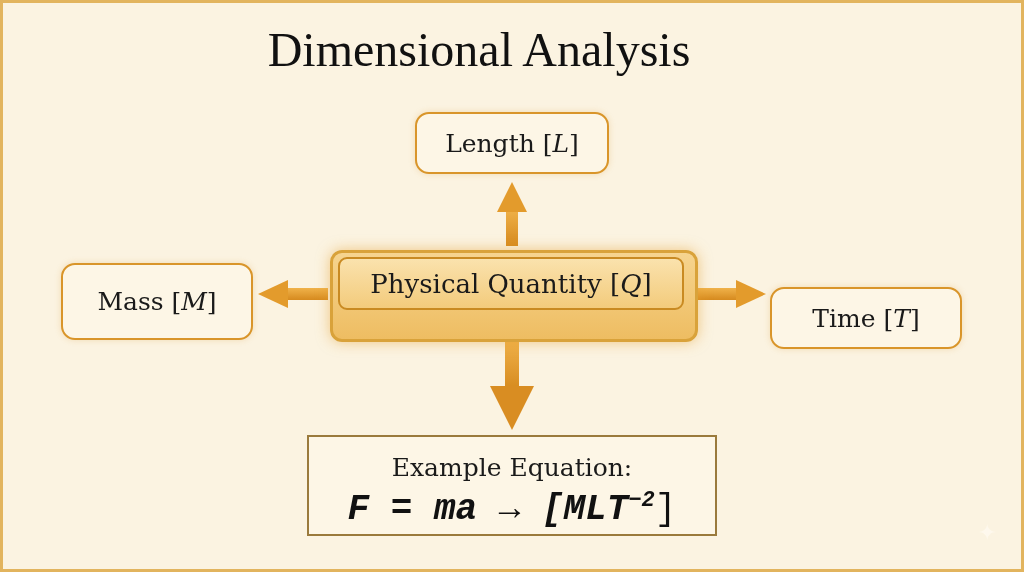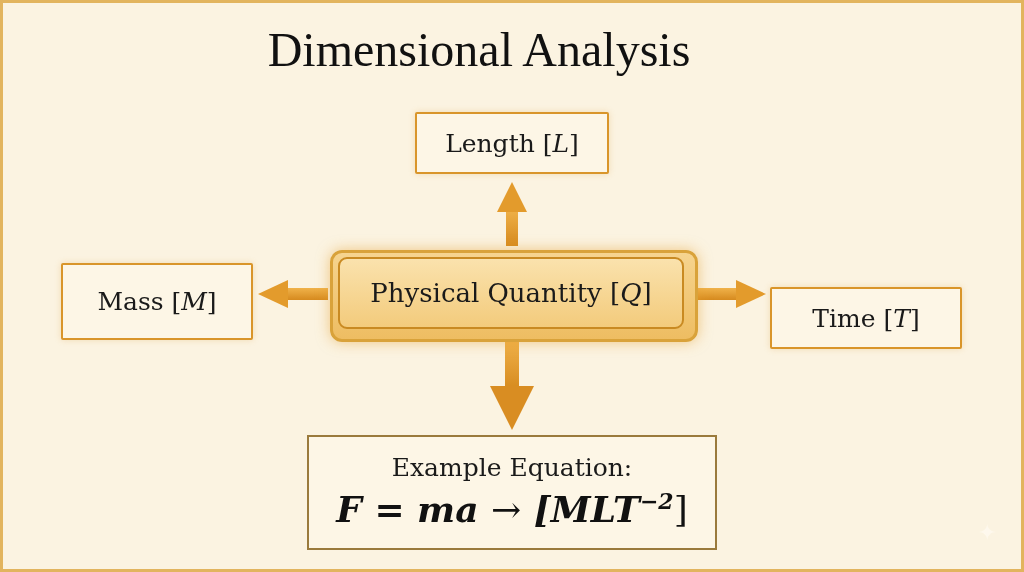--- a/index.html
+++ b/index.html
@@ -1,25 +1,25 @@
 <!DOCTYPE html>
 <html><head>
 <meta charset="utf-8">
 <style>
   html,body{margin:0;padding:0;}
   body{width:1024px;height:572px;overflow:hidden;background:#e9c98a;font-family:"DejaVu Serif","Liberation Serif",serif;}
   .frame{position:absolute;left:0;top:0;width:1024px;height:572px;box-sizing:border-box;border:3px solid #e2b45e;background:#fbf3e1;}
   .title{position:absolute;left:0;top:22px;width:958px;text-align:center;font-family:"Liberation Serif",serif;font-size:48px;color:#111;}
-  .node{position:absolute;box-sizing:border-box;border:2.5px solid #d9952a;border-radius:2px;background:#fdf6e6;display:flex;align-items:center;justify-content:center;font-family:"DejaVu Serif",serif;font-size:25px;color:#1a1a1a;box-shadow:0 0 6px rgba(217,149,42,0.25);}
+  .node{position:absolute;box-sizing:border-box;border:2.5px solid #d9952a;border-radius:14px;background:#fdf6e6;display:flex;align-items:center;justify-content:center;font-family:"DejaVu Serif",serif;font-size:25px;color:#1a1a1a;box-shadow:0 0 6px rgba(217,149,42,0.25);}
   .node i{font-style:italic;}
   .center{position:absolute;left:330px;top:250px;width:362px;height:86px;border-radius:12px;border:3px solid #d9a23a;background:linear-gradient(#f6d48f,#eebd62);box-shadow:0 0 14px rgba(230,160,50,0.55);}
-  .center-inner{position:absolute;left:338px;top:257px;width:346px;height:72px;box-sizing:border-box;border:2px solid #c98a22;border-radius:9px;background:linear-gradient(#fae2ad,#f3cb7c);display:flex;align-items:center;justify-content:center;font-size:26px;color:#1a1a1a;}
-  .eq{position:absolute;left:307px;top:435px;width:410px;height:115px;box-sizing:border-box;border:2.5px solid #9a7a3c;background:#fdf6e6;text-align:center;}
+  .center-inner{position:absolute;left:338px;top:257px;width:346px;height:53px;box-sizing:border-box;border:2px solid #c98a22;border-radius:9px;background:linear-gradient(#fae2ad,#f3cb7c);display:flex;align-items:center;justify-content:center;font-size:26px;color:#1a1a1a;}
+  .eq{position:absolute;left:307px;top:435px;width:410px;height:101px;box-sizing:border-box;border:2.5px solid #9a7a3c;background:#fdf6e6;text-align:center;}
   .eq-label{font-size:25px;color:#1a1a1a;margin-top:16px;}
-  .eq-formula{font-size:36px;font-weight:bold;font-style:italic;color:#111;margin-top:6px;}
+  .eq-formula{font-size:36px;font-weight:bold;font-style:italic;color:#111;margin-top:6px;font-family:Liberation Mono, monospace;}
   .eq-formula sup{font-size:22px;}
   svg.arrows{position:absolute;left:0;top:0;}
   .sparkle{position:absolute;left:978px;top:520px;color:#fffaf0;font-size:22px;opacity:.8;}
 </style>
 </head>
 <body>
 
 <div class="frame"></div>
 
 <div class="title">Dimensional Analysis</div>

